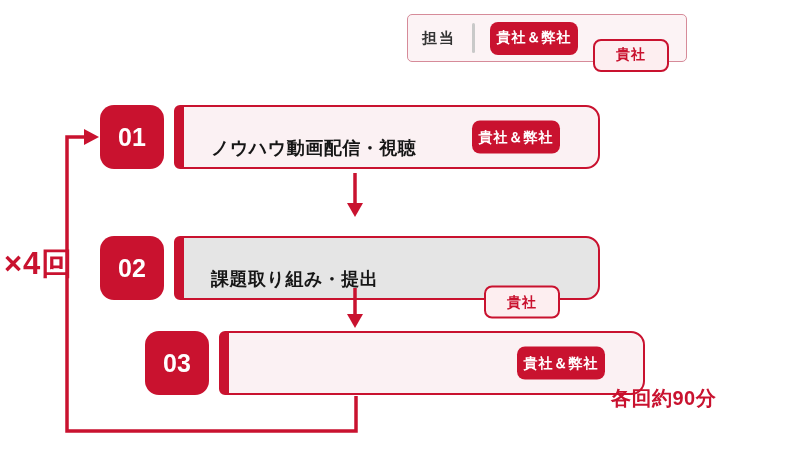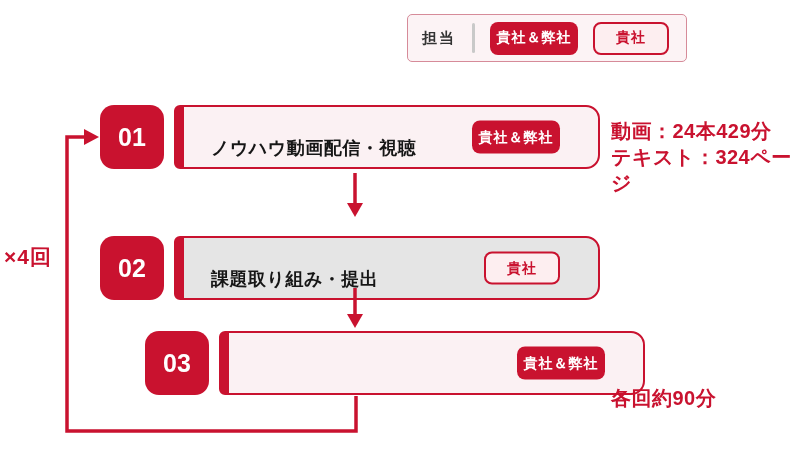--- a/index.html
+++ b/index.html
@@ -18,21 +18,21 @@
     display:flex;align-items:center;box-sizing:border-box;padding-left:14px;
   }
   .legend-label{font-weight:bold;font-size:15px;color:#333;letter-spacing:2px;}
   .legend-divider{width:3px;height:30px;background:#c9c9c9;border-radius:2px;margin:0 15px 0 16px;}
   .badge{
     display:inline-flex;align-items:center;justify-content:center;
     font-weight:bold;font-size:14px;height:33px;border-radius:8px;
     box-sizing:border-box;letter-spacing:1px;white-space:nowrap;
   }
   .badge.filled{background:var(--red);color:#fff;width:88px;}
-  .badge.outline{background:var(--badgefill);border:2px solid var(--red);color:var(--red);width:76px;margin-left:15px;}
+  .badge.outline{background:var(--badgefill);border:2px solid var(--red);color:var(--red);width:76px;margin-left:15px;margin-top:34px;}
 
   
   .step-row{position:absolute;left:100px;display:flex;height:72px;}
   .step-num{
     width:64px;height:64px;background:var(--red);border-radius:14px;
     color:#fff;font-weight:bold;font-size:25px;
     display:flex;align-items:center;justify-content:center;flex:none;
   }
   .step-bar{
     position:relative;margin-left:10px;width:426px;height:64px;box-sizing:border-box;
@@ -45,21 +45,21 @@
   .step-title{font-weight:800;font-size:18px;color:#161616;margin-left:27px;letter-spacing:0.5px;margin-top:21px;}
   .step-badge{position:absolute;right:38px;top:50%;transform:translateY(-50%);margin-left:0;}
 
   
   .flow-arrow{position:absolute;left:343px;width:24px;color:var(--red);}
   .flow-arrow-1{top:173px;height:44px;}
   .flow-arrow-2{top:288px;height:40px;}
   .loop-svg{position:absolute;left:0;top:0;width:420px;height:460px;color:var(--red);pointer-events:none;}
   .loop-label{
     position:absolute;left:4px;top:243px;color:var(--red);
-    font-weight:bold;font-size:21px;letter-spacing:1px;
+    font-weight:bold;font-size:31px;letter-spacing:1px;
   }
 
   
   .note{position:absolute;color:var(--red);font-weight:bold;font-size:20px;line-height:26px;letter-spacing:0.5px;}
   .note-step1{left:611px;top:118px;}
   .note-step3{left:611px;top:350px;margin-top:35px;}
 </style>
 </head>
 <body style="--red: #c9122f; --pink: #fbf1f3; --badgefill: #fdeef0; --legendborder: #d68b99;">
 
@@ -105,19 +105,15 @@
     <polygon points="12,40 4,26 20,26" fill="currentColor"></polygon>
   </svg>
 
   <svg class="loop-svg" viewBox="0 0 420 460">
     <path d="M356,396 L356,431 L67,431 L67,137 L86,137" fill="none" stroke="currentColor" stroke-width="3.5"></path>
     <polygon points="99,137 84,129 84,145" fill="currentColor"></polygon>
   </svg>
 
   <div class="loop-label">×4回</div>
 
-  <div class="note note-step1">
-    <div>動画：24本429分</div>
-    <div>テキスト：324ページ</div>
-  </div>
   <div class="note note-step3">各回約90分</div>
 
 </div>
 
 </body></html>

